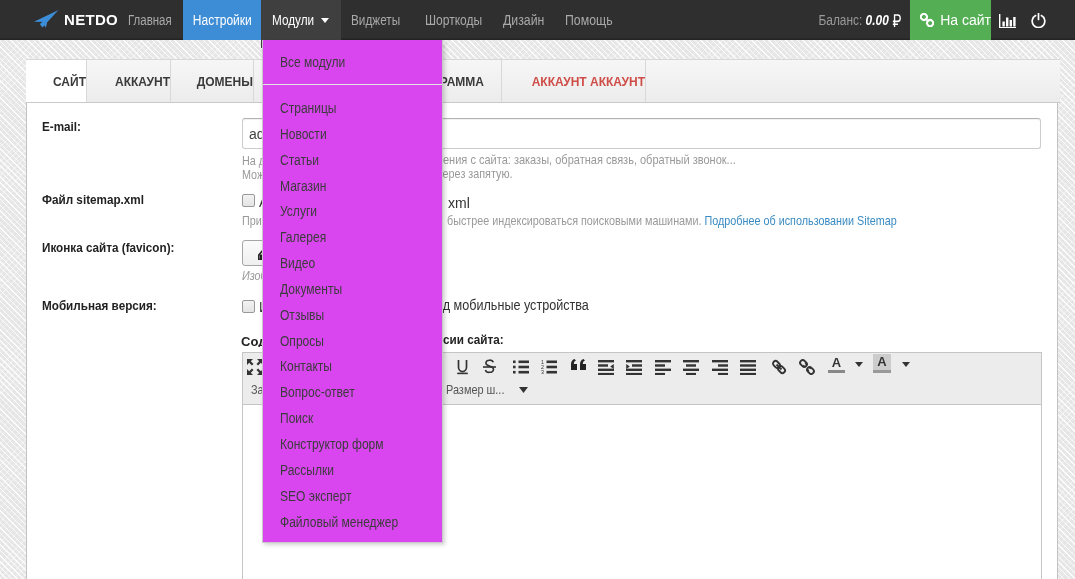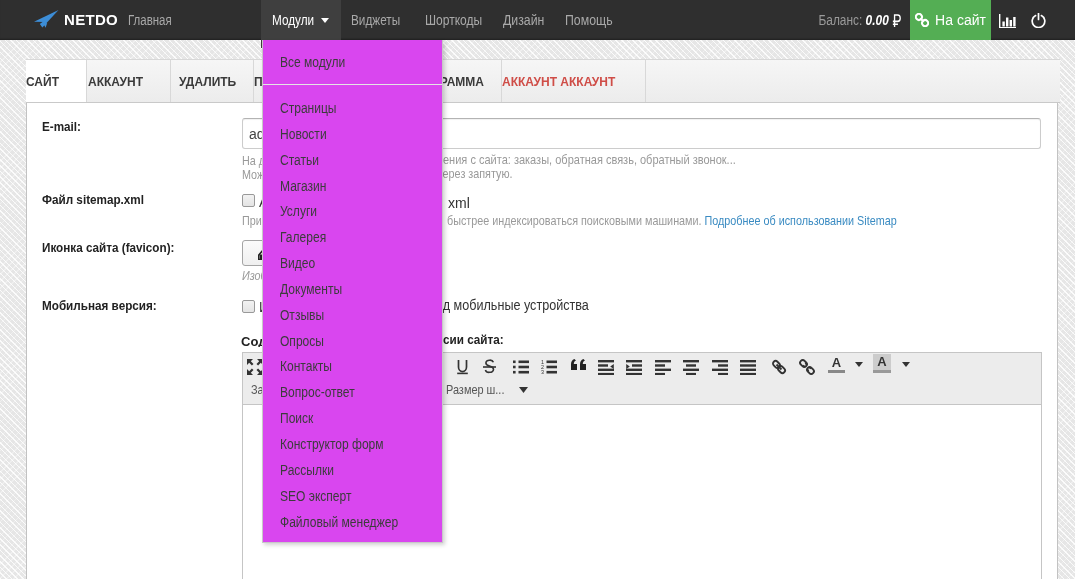--- a/index.html
+++ b/index.html
@@ -14,26 +14,26 @@
 }
 .abs { position:absolute; }
 
 
 #topbar { position:absolute; left:0; top:0; width:1075px; height:40px; background:#2f2f2f; z-index:50; box-shadow:inset 0 -2px 2px -1px rgba(0,0,0,.35); }
 #topbar .navlink { position:absolute; top:0; height:40px; line-height:40px; color:#a9a9a9; font-size:14px; transform:scaleX(.82); transform-origin:left center; }
 #logo-text { position:absolute; left:64px; top:0; height:40px; line-height:40px; color:#fff; font-size:15px; font-weight:bold; letter-spacing:.3px; }
 #nav-nastr { position:absolute; left:183px; top:0; width:78px; height:40px; background:#3c8cd6; color:#fff; font-size:14px; line-height:40px; text-align:center; }
 #nav-mod { position:absolute; left:261px; top:0; width:80px; height:48px; background:#3f3f3f; color:#fff; font-size:14px; line-height:40px; }
 #balance { position:absolute; right:174px; top:0; height:40px; line-height:40px; font-size:14px; color:#9a9a9a; transform:scaleX(.85); transform-origin:right center; }
-#btn-site { position:absolute; left:910px; top:0; width:81px; height:40px; background:#54ae54; color:#fff; font-size:14px; line-height:40px; text-align:center; }
+#btn-site { position:absolute; left:910px; top:0; width:81px; height:40px; background:#54ae54; color:#fff; font-size:14px; line-height:40px; text-align:right; }
 
 
 #panel { position:absolute; left:26px; top:59px; width:1032px; height:520px; background:#fff; z-index:10; border-left:1px solid #c2c2c2; border-right:1px solid #c2c2c2; }
 #tabs { position:absolute; left:-1px; top:0; width:1034px; height:44px; border-top:1px solid #d8d8d8; background:linear-gradient(#f6f6f6,#ececec); border-bottom:1px solid #c9c9c9; }
-.tab { position:absolute; top:0; height:42px; line-height:45px; text-align:left; font-size:12px; font-weight:bold; color:#3a3a3a; border-right:1px solid #d8d8d8; }
+.tab { position:absolute; top:0; height:42px; line-height:45px; text-align:right; font-size:12px; font-weight:bold; color:#3a3a3a; border-right:1px solid #d8d8d8; }
 .tab.active { background:#fff; }
 
 
 .lbl { position:absolute; font-size:13px; font-weight:bold; color:#222; transform:scaleX(.9); transform-origin:left top; white-space:nowrap; }
 .hlp { position:absolute; font-size:13px; color:#999; white-space:nowrap; transform:scaleX(.83); transform-origin:left top; }
 .frag { position:absolute; font-size:14px; color:#333; white-space:nowrap; }
 .sliver { position:absolute; overflow:hidden; white-space:nowrap; }
 input[type=text] { position:absolute; border:1px solid #ccc; border-top-color:#b3b3b3; background:#fff; font-family:"Liberation Sans",sans-serif; font-size:14px; color:#444; padding:0 0 0 6px; border-radius:3px; box-shadow:inset 0 1px 1px rgba(0,0,0,.06); }
 .cb { position:absolute; width:13px; height:13px; border:1px solid #999; border-radius:2px; background:linear-gradient(#f2f2f2,#e4e4e4); }
 a.lnk { color:#3a8bc2; text-decoration:none; }
@@ -55,20 +55,21 @@
 <div id="topbar">
   <svg class="abs" style="left:34px;top:10px" width="25" height="18" viewBox="0 0 25 18">
     <g fill="#3d8ed8">
       <polygon points="0,11.8 24.5,0 10.6,12.1"></polygon>
       <polygon points="24.5,0 8.4,17.6 5.8,13.9"></polygon>
       <polygon points="9.4,13.8 13.2,12.9 11.6,17.8"></polygon>
     </g>
   </svg>
   <span id="logo-text">NETDO</span>
   <span class="navlink" style="left:128px">Главная</span>
+  <span id="nav-nastr"><span style="display:inline-block;transform:scaleX(.86)">Настройки</span></span>
   <span id="nav-mod">
       <span style="position:absolute;left:10.6px;transform:scaleX(.84);transform-origin:left center">Модули</span>
     <svg style="position:absolute;left:59.5px;top:17.5px" width="8" height="5" viewBox="0 0 8 5">
         <polygon points="0,0 8,0 4,5" fill="#fff"></polygon>
       </svg>
   </span>
   <span class="navlink" style="left:351px;transform:scaleX(.84)">Виджеты</span>
   <span class="navlink" style="left:425px;transform:scaleX(.86)">Шорткоды</span>
   <span class="navlink" style="left:503px;transform:scaleX(.88)">Дизайн</span>
   <span class="navlink" style="left:565px;transform:scaleX(.88)">Помощь</span>
@@ -99,21 +100,21 @@
   <svg class="abs" style="left:1031px;top:13px" width="15" height="15" viewBox="0 0 15 15">
     <path d="M4.6 2.6 A6.3 6.3 0 1 0 10.4 2.6" stroke="#fff" stroke-width="1.7" fill="none" stroke-linecap="round"></path>
     <line x1="7.5" y1="0.5" x2="7.5" y2="6.5" stroke="#fff" stroke-width="1.7" stroke-linecap="round"></line>
   </svg>
 </div>
 
 <div id="panel">
   <div id="tabs">
     <div class="tab active" style="left:0;width:61px">САЙТ</div>
     <div class="tab" style="left:62px;width:83px">АККАУНТ</div>
-    <div class="tab" style="left:147px;width:81px;padding-left:6px">УДАЛИТЬ</div>
+    <div class="tab" style="left:147px;width:81px;padding-left:6px">ДОМЕНЫ</div>
     <div class="tab" style="left:228px;width:80px">ПОЧТА</div>
     <div class="tab" style="left:308px;width:168px">
         <span style="position:absolute;right:17px;top:0;white-space:nowrap">ПАРТНЕРСКАЯ ПРОГРАММА</span>
       </div>
     <div class="tab" style="left:476px;width:144px;color:#cf4d47">АККАУНТ АККАУНТ</div>
   </div>
 </div>
 
 <div class="lbl" style="left:42px;top:119px;z-index:11">E-mail:</div>
 <input type="text" style="left: 242px; top: 118px; width: 799px; height: 31px; z-index: 11;" value="admin@mysite.ru">

